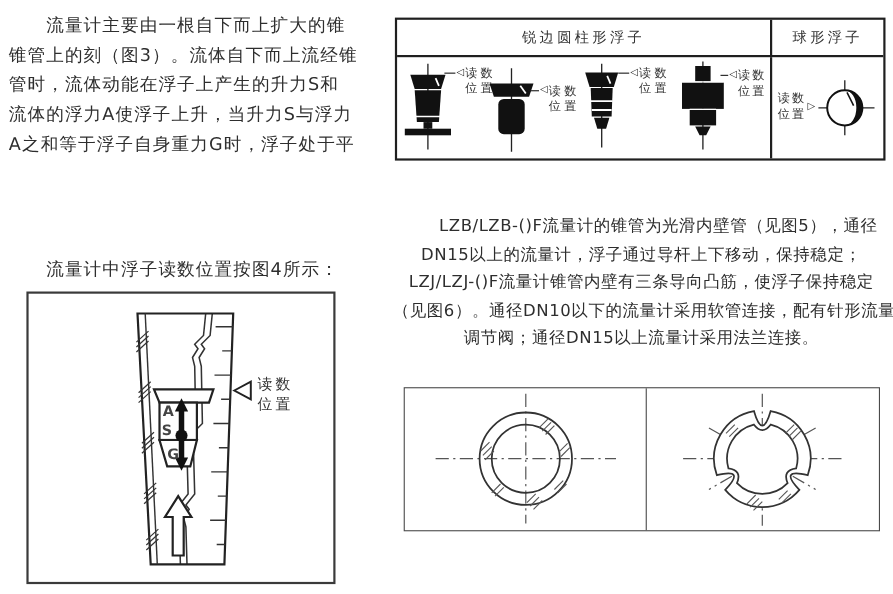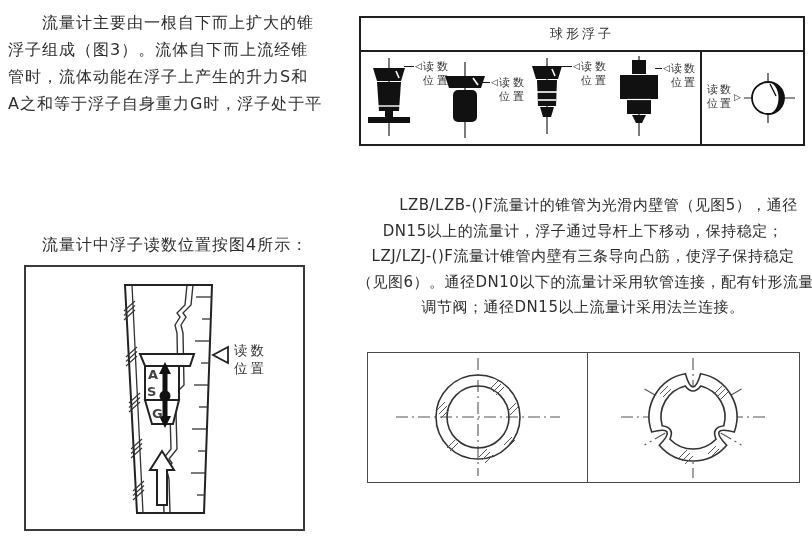--- a/index.html
+++ b/index.html
@@ -52,22 +52,23 @@
     border:1.5px solid #4a4a4a;box-sizing:border-box;display:flex;background:#fff;}
   .xfig .cell1{width:220px;border-right:1.5px solid #4a4a4a;box-sizing:border-box;}
   .xfig .cell2{flex:1;}
   svg{display:block;}
 </style>
 </head>
 <body>
 
 <div class="para-left">
   <div class="line indent">流量计主要由一根自下而上扩大的锥</div>
-  <div class="line">浮子组成（图3）。流体自下而上流经锥</div>
+  <div class="line">锥管上的刻（图3）。流体自下而上流经锥</div>
   <div class="line">管时，流体动能在浮子上产生的升力S和</div>
+  <div class="line">流体的浮力A使浮子上升，当升力S与浮力</div>
   <div class="line">A之和等于浮子自身重力G时，浮子处于平</div>
 </div>
 <div class="para-left2">流量计中浮子读数位置按图4所示：</div>
 
 <div class="fig4">
   <svg width="277" height="262" viewBox="0 0 277 262">
 
     <polyline points="161,18 159,38 151,46 154,50 149,58 151,66 152,118 144,126 147,130 142,138 144,146 145,182 137,192 140,196 135,204 137,212 138,246" fill="none" stroke="#333" stroke-width="1.4"></polyline>
     <polyline points="167,18 165,38 157,46 160,50 155,58 157,66 158,118 150,126 153,130 148,138 150,146 151,182 143,192 146,196 141,204 143,212 144,246" fill="none" stroke="#333" stroke-width="1.4"></polyline>
 
@@ -124,20 +125,21 @@
     <div>读数</div>
     <div>位置</div>
   </div>
   <span class="floatletter" style="left:122px;top:100px;">A</span>
   <span class="floatletter" style="left:121px;top:117px;">S</span>
   <span class="floatletter" style="left:126px;top:139px;">G</span>
 </div>
 
 <div class="ftable">
   <div class="hdr">
+    <div class="c1">锐边圆柱形浮子</div>
     <div class="c2">球形浮子</div>
   </div>
   <div class="bdy">
     <div class="c1">
 
       <div class="fgroup" style="left:2px;top:4px;">
         <svg width="52" height="82" viewBox="0 0 52 82">
           <line x1="26" y1="2" x2="26" y2="80" stroke="#222" stroke-width="1.2"></line>
           <path d="M10,12 L42,12 L38,25 L14,25 Z" fill="#111"></path>
           <line x1="33" y1="15" x2="36" y2="22" stroke="#fff" stroke-width="1.6"></line>

